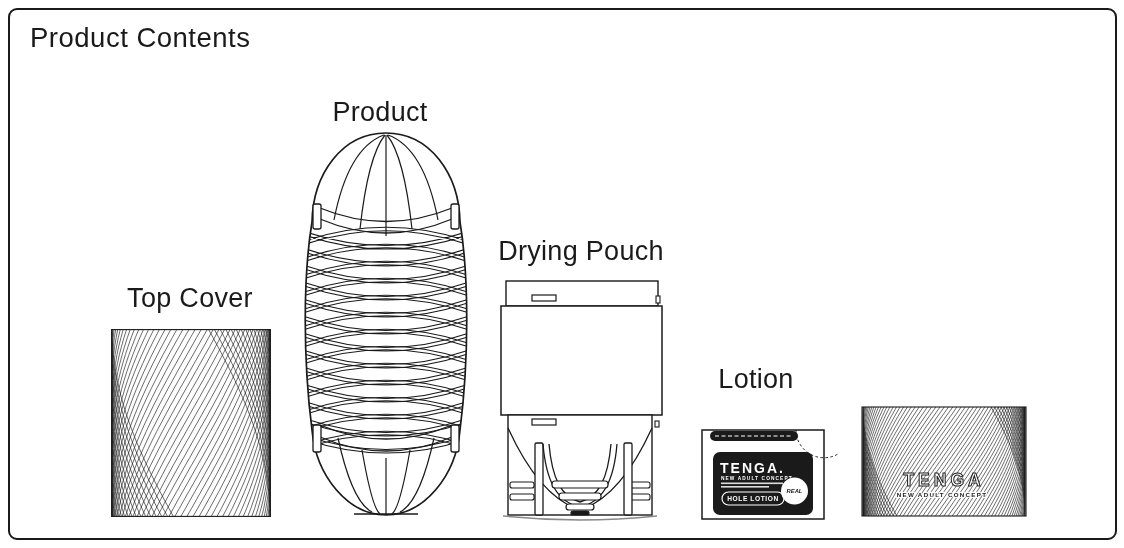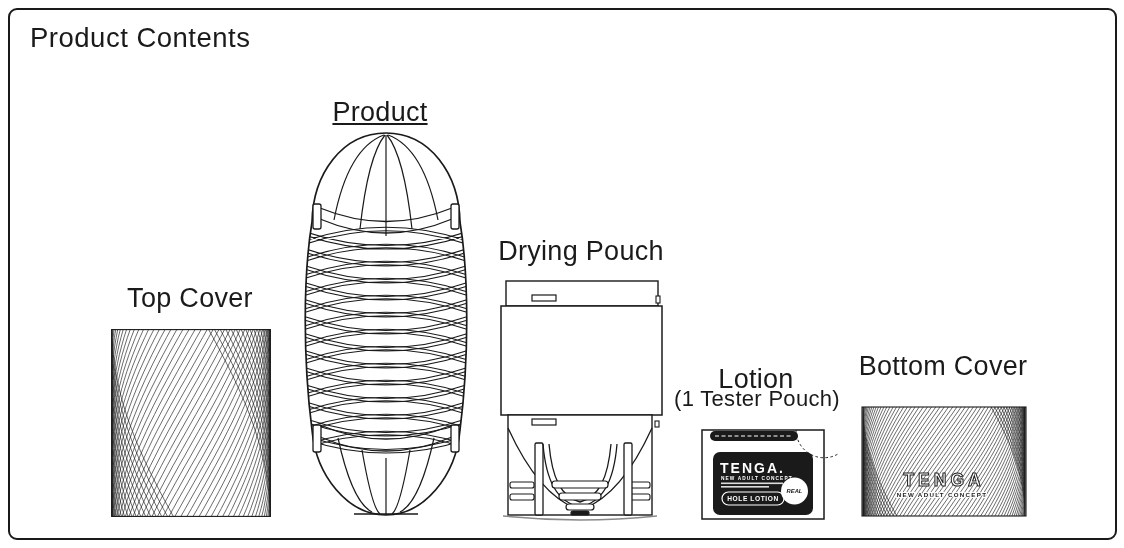--- a/index.html
+++ b/index.html
@@ -27,25 +27,23 @@
 </head>
 <body>
 
 <div class="canvas">
 
   <div class="frame"></div>
 
   <div class="title">Product Contents</div>
 
   <div class="lbl" style="left:190px; top:283px;text-align:right;">Top Cover</div>
-  <div class="lbl" style="left:380px; top:97px;text-decoration:underline;">Product</div>
+  <div class="lbl" style="left:380px; top:97px;">Product</div>
   <div class="lbl" style="left:581px; top:236px;">Drying Pouch</div>
   <div class="lbl" style="left:756px; top:364px;">Lotion</div>
-  <div class="lbl sublbl" style="left:757px; top:386px;">(1 Tester Pouch)</div>
-  <div class="lbl" style="left:943px; top:351px;">Bottom Cover</div>
 
   <svg class="draw" style="left:111px; top:329px;" width="160" height="188" viewBox="0 0 160 188">
     <defs>
         <clipPath id="clip-tc">
           <rect x="0" y="0" width="160" height="188"></rect>
         </clipPath>
       </defs>
     <g clip-path="url(#clip-tc)">
       <g id="swirl-top-cover">
           <path d="M1.0,0.0L1.1,8.5L1.6,17.1L2.3,25.6L3.4,34.2L4.7,42.7L6.3,51.3L8.2,59.8L10.3,68.4L12.7,76.9L15.4,85.5L18.3,94.0L21.5,102.5L24.8,111.1L28.4,119.6L32.2,128.2L36.1,136.7L40.2,145.3L44.5,153.8L48.9,162.4L53.4,170.9L58.0,179.5L62.7,188.0M1.2,0.0L1.0,8.5L1.1,17.1L1.4,25.6L2.1,34.2L3.1,42.7L4.3,51.3L5.8,59.8L7.7,68.4L9.7,76.9L12.1,85.5L14.7,94.0L17.5,102.5L20.6,111.1L23.9,119.6L27.4,128.2L31.2,136.7L35.1,145.3L39.1,153.8L43.4,162.4L47.7,170.9L52.2,179.5L56.8,188.0M1.9,0.0L1.3,8.5L1.0,17.1L1.0,25.6L1.3,34.2L1.9,42.7L2.8,51.3L4.0,59.8L5.4,68.4L7.2,76.9L9.2,85.5L11.4,94.0L14.0,102.5L16.8,111.1L19.8,119.6L23.0,128.2L26.5,136.7L30.2,145.3L34.0,153.8L38.1,162.4L42.2,170.9L46.6,179.5L51.0,188.0M3.1,0.0L2.2,8.5L1.5,17.1L1.1,25.6L1.0,34.2L1.2,42.7L1.7,51.3L2.5,59.8L3.6,68.4L5.0,76.9L6.7,85.5L8.6,94.0L10.8,102.5L13.3,111.1L16.0,119.6L19.0,128.2L22.2,136.7L25.6,145.3L29.2,153.8L33.0,162.4L37.0,170.9L41.1,179.5L45.4,188.0M4.8,0.0L3.4,8.5L2.4,17.1L1.6,25.6L1.2,34.2L1.0,42.7L1.1,51.3L1.6,59.8L2.3,68.4L3.3,76.9L4.6,85.5L6.2,94.0L8.1,102.5L10.2,111.1L12.6,119.6L15.3,128.2L18.2,136.7L21.3,145.3L24.7,153.8L28.2,162.4L32.0,170.9L35.9,179.5L40.0,188.0M6.8,0.0L5.2,8.5L3.7,17.1L2.6,25.6L1.8,34.2L1.3,42.7L1.0,51.3L1.1,59.8L1.4,68.4L2.1,76.9L3.0,85.5L4.2,94.0L5.8,102.5L7.6,111.1L9.6,119.6L12.0,128.2L14.6,136.7L17.4,145.3L20.5,153.8L23.8,162.4L27.3,170.9L31.0,179.5L34.9,188.0M9.4,0.0L7.3,8.5L5.6,17.1L4.1,25.6L2.9,34.2L2.0,42.7L1.4,51.3L1.0,59.8L1.0,68.4L1.3,76.9L1.9,85.5L2.7,94.0L3.9,102.5L5.3,111.1L7.1,119.6L9.1,128.2L11.3,136.7L13.9,145.3L16.6,153.8L19.6,162.4L22.9,170.9L26.3,179.5L30.0,188.0M12.3,0.0L10.0,8.5L7.8,17.1L6.0,25.6L4.5,34.2L3.2,42.7L2.2,51.3L1.5,59.8L1.1,68.4L1.0,76.9L1.2,85.5L1.7,94.0L2.5,102.5L3.6,111.1L4.9,119.6L6.6,128.2L8.5,136.7L10.7,145.3L13.2,153.8L15.9,162.4L18.8,170.9L22.0,179.5L25.4,188.0M15.7,0.0L13.0,8.5L10.6,17.1L8.4,25.6L6.5,34.2L4.8,42.7L3.5,51.3L2.4,59.8L1.7,68.4L1.2,76.9L1.0,85.5L1.1,94.0L1.5,102.5L2.3,111.1L3.3,119.6L4.6,128.2L6.1,136.7L8.0,145.3L10.1,153.8L12.5,162.4L15.1,170.9L18.0,179.5L21.2,188.0M19.4,0.0L16.4,8.5L13.7,17.1L11.2,25.6L8.9,34.2L6.9,42.7L5.2,51.3L3.8,59.8L2.7,68.4L1.8,76.9L1.3,85.5L1.0,94.0L1.1,102.5L1.4,111.1L2.0,119.6L3.0,128.2L4.2,136.7L5.7,145.3L7.5,153.8L9.5,162.4L11.9,170.9L14.4,179.5L17.3,188.0M23.5,0.0L20.2,8.5L17.2,17.1L14.4,25.6L11.8,34.2L9.5,42.7L7.4,51.3L5.7,59.8L4.2,68.4L2.9,76.9L2.0,85.5L1.4,94.0L1.1,102.5L1.0,111.1L1.3,119.6L1.8,128.2L2.7,136.7L3.8,145.3L5.3,153.8L7.0,162.4L9.0,170.9L11.2,179.5L13.7,188.0M28.0,0.0L24.4,8.5L21.1,17.1L18.0,25.6L15.1,34.2L12.4,42.7L10.1,51.3L7.9,59.8L6.1,68.4L4.5,76.9L3.2,85.5L2.2,94.0L1.5,102.5L1.1,111.1L1.0,119.6L1.2,128.2L1.7,136.7L2.4,145.3L3.5,153.8L4.9,162.4L6.5,170.9L8.4,179.5L10.6,188.0M32.7,0.0L28.9,8.5L25.3,17.1L21.9,25.6L18.8,34.2L15.8,42.7L13.1,51.3L10.7,59.8L8.5,68.4L6.5,76.9L4.9,85.5L3.5,94.0L2.5,102.5L1.7,111.1L1.2,119.6L1.0,128.2L1.1,136.7L1.5,145.3L2.2,153.8L3.2,162.4L4.5,170.9L6.0,179.5L7.9,188.0M37.8,0.0L33.8,8.5L29.9,17.1L26.3,25.6L22.8,34.2L19.6,42.7L16.6,51.3L13.8,59.8L11.3,68.4L9.0,76.9L7.0,85.5L5.3,94.0L3.9,102.5L2.7,111.1L1.9,119.6L1.3,128.2L1.0,136.7L1.1,145.3L1.4,153.8L2.0,162.4L2.9,170.9L4.1,179.5L5.6,188.0M43.1,0.0L38.8,8.5L34.8,17.1L30.9,25.6L27.2,34.2L23.7,42.7L20.4,51.3L17.3,59.8L14.5,68.4L11.9,76.9L9.6,85.5L7.5,94.0L5.7,102.5L4.2,111.1L3.0,119.6L2.1,128.2L1.4,136.7L1.1,145.3L1.0,153.8L1.3,162.4L1.8,170.9L2.6,179.5L3.8,188.0M48.6,0.0L44.2,8.5L39.9,17.1L35.8,25.6L31.9,34.2L28.1,42.7L24.6,51.3L21.2,59.8L18.1,68.4L15.2,76.9L12.6,85.5L10.2,94.0L8.0,102.5L6.2,111.1L4.6,119.6L3.3,128.2L2.3,136.7L1.6,145.3L1.1,153.8L1.0,162.4L1.2,170.9L1.6,179.5L2.4,188.0M54.3,0.0L49.7,8.5L45.3,17.1L41.0,25.6L36.9,34.2L32.9,42.7L29.1,51.3L25.5,59.8L22.1,68.4L18.9,76.9L16.0,85.5L13.2,94.0L10.8,102.5L8.6,111.1L6.6,119.6L5.0,128.2L3.6,136.7L2.5,145.3L1.7,153.8L1.2,162.4L1.0,170.9L1.1,179.5L1.5,188.0M60.1,0.0L55.5,8.5L50.9,17.1L46.5,25.6L42.1,34.2L38.0,42.7L33.9,51.3L30.1,59.8L26.4,68.4L23.0,76.9L19.7,85.5L16.7,94.0L13.9,102.5L11.4,111.1L9.1,119.6L7.1,128.2L5.4,136.7L3.9,145.3L2.8,153.8L1.9,162.4L1.3,170.9L1.0,179.5L1.0,188.0M66.1,0.0L61.4,8.5L56.7,17.1L52.1,25.6L47.6,34.2L43.3,42.7L39.0,51.3L35.0,59.8L31.1,68.4L27.4,76.9L23.9,85.5L20.6,94.0L17.5,102.5L14.6,111.1L12.0,119.6L9.7,128.2L7.6,136.7L5.8,145.3L4.3,153.8L3.0,162.4L2.1,170.9L1.4,179.5L1.1,188.0M72.2,0.0L67.4,8.5L62.6,17.1L57.9,25.6L53.3,34.2L48.8,42.7L44.4,51.3L40.1,59.8L36.0,68.4L32.1,76.9L28.3,85.5L24.8,94.0L21.4,102.5L18.3,111.1L15.4,119.6L12.7,128.2L10.3,136.7L8.1,145.3L6.3,153.8L4.7,162.4L3.3,170.9L2.3,179.5L1.6,188.0M78.3,0.0L73.4,8.5L68.6,17.1L63.8,25.6L59.1,34.2L54.5,42.7L50.0,51.3L45.5,59.8L41.2,68.4L37.1,76.9L33.1,85.5L29.3,94.0L25.7,102.5L22.3,111.1L19.1,119.6L16.1,128.2L13.4,136.7L10.9,145.3L8.7,153.8L6.7,162.4L5.0,170.9L3.7,179.5L2.6,188.0M84.4,0.0L79.5,8.5L74.7,17.1L69.9,25.6L65.1,34.2L60.4,42.7L55.7,51.3L51.1,59.8L46.7,68.4L42.3,76.9L38.2,85.5L34.1,94.0L30.3,102.5L26.6,111.1L23.1,119.6L19.9,128.2L16.8,136.7L14.1,145.3L11.5,153.8L9.2,162.4L7.2,170.9L5.5,179.5L4.0,188.0M90.5,0.0L85.6,8.5L80.8,17.1L76.0,25.6L71.1,34.2L66.3,42.7L61.6,51.3L56.9,59.8L52.3,68.4L47.8,76.9L43.5,85.5L39.2,94.0L35.2,102.5L31.3,111.1L27.5,119.6L24.0,128.2L20.7,136.7L17.6,145.3L14.8,153.8L12.2,162.4L9.8,170.9L7.7,179.5L5.9,188.0M96.5,0.0L91.7,8.5L86.9,17.1L82.1,25.6L77.2,34.2L72.4,42.7L67.6,51.3L62.8,59.8L58.1,68.4L53.5,76.9L49.0,85.5L44.6,94.0L40.3,102.5L36.2,111.1L32.3,119.6L28.5,128.2L24.9,136.7L21.6,145.3L18.4,153.8L15.5,162.4L12.8,170.9L10.4,179.5L8.2,188.0M102.4,0.0L97.7,8.5L93.0,17.1L88.2,25.6L83.3,34.2L78.5,42.7L73.7,51.3L68.8,59.8L64.1,68.4L59.3,76.9L54.7,85.5L50.2,94.0L45.7,102.5L41.4,111.1L37.3,119.6L33.3,128.2L29.5,136.7L25.8,145.3L22.4,153.8L19.2,162.4L16.2,170.9L13.5,179.5L11.0,188.0M108.2,0.0L103.6,8.5L99.0,17.1L94.2,25.6L89.4,34.2L84.6,42.7L79.8,51.3L74.9,59.8L70.1,68.4L65.3,76.9L60.6,85.5L55.9,94.0L51.3,102.5L46.9,111.1L42.6,119.6L38.4,128.2L34.3,136.7L30.5,145.3L26.8,153.8L23.3,162.4L20.0,170.9L17.0,179.5L14.2,188.0M113.8,0.0L109.4,8.5L104.8,17.1L100.2,25.6L95.5,34.2L90.7,42.7L85.9,51.3L81.0,59.8L76.2,68.4L71.4,76.9L66.6,85.5L61.8,94.0L57.1,102.5L52.5,111.1L48.0,119.6L43.7,128.2L39.4,136.7L35.4,145.3L31.4,153.8L27.7,162.4L24.2,170.9L20.9,179.5L17.8,188.0M119.3,0.0L115.0,8.5L110.6,17.1L106.0,25.6L101.4,34.2L96.7,42.7L92.0,51.3L87.1,59.8L82.3,68.4L77.5,76.9L72.6,85.5L67.8,94.0L63.0,102.5L58.3,111.1L53.7,119.6L49.2,128.2L44.8,136.7L40.5,145.3L36.4,153.8L32.5,162.4L28.7,170.9L25.1,179.5L21.7,188.0M124.4,0.0L120.4,8.5L116.1,17.1L111.7,25.6L107.2,34.2L102.6,42.7L98.0,51.3L93.2,59.8L88.4,68.4L83.6,76.9L78.7,85.5L73.9,94.0L69.1,102.5L64.3,111.1L59.6,119.6L54.9,128.2L50.4,136.7L45.9,145.3L41.6,153.8L37.5,162.4L33.5,170.9L29.6,179.5L26.0,188.0M129.4,0.0L125.5,8.5L121.4,17.1L117.2,25.6L112.9,34.2L108.4,42.7L103.9,51.3L99.2,59.8L94.5,68.4L89.7,76.9L84.8,85.5L80.0,94.0L75.2,102.5L70.3,111.1L65.5,119.6L60.8,128.2L56.1,136.7L51.6,145.3L47.1,153.8L42.8,162.4L38.6,170.9L34.5,179.5L30.6,188.0M134.0,0.0L130.4,8.5L126.5,17.1L122.5,25.6L118.4,34.2L114.1,42.7L109.6,51.3L105.1,59.8L100.4,68.4L95.7,76.9L90.9,85.5L86.1,94.0L81.3,102.5L76.4,111.1L71.6,119.6L66.8,128.2L62.0,136.7L57.4,145.3L52.8,153.8L48.3,162.4L43.9,170.9L39.6,179.5L35.6,188.0M138.3,0.0L134.9,8.5L131.3,17.1L127.5,25.6L123.6,34.2L119.5,42.7L115.2,51.3L110.8,59.8L106.3,68.4L101.7,76.9L97.0,85.5L92.2,94.0L87.4,102.5L82.5,111.1L77.7,119.6L72.9,128.2L68.0,136.7L63.3,145.3L58.6,153.8L54.0,162.4L49.4,170.9L45.0,179.5L40.7,188.0M142.2,0.0L139.1,8.5L135.8,17.1L132.3,25.6L128.6,34.2L124.6,42.7L120.6,51.3L116.3,59.8L112.0,68.4L107.5,76.9L102.9,85.5L98.2,94.0L93.4,102.5L88.6,111.1L83.8,119.6L79.0,128.2L74.1,136.7L69.3,145.3L64.5,153.8L59.8,162.4L55.2,170.9L50.6,179.5L46.2,188.0M145.8,0.0L143.0,8.5L140.0,17.1L136.7,25.6L133.2,34.2L129.5,42.7L125.7,51.3L121.6,59.8L117.4,68.4L113.1,76.9L108.7,85.5L104.1,94.0L99.4,102.5L94.7,111.1L89.9,119.6L85.1,128.2L80.2,136.7L75.4,145.3L70.6,153.8L65.8,162.4L61.0,170.9L56.4,179.5L51.8,188.0M149.0,0.0L146.5,8.5L143.8,17.1L140.8,25.6L137.6,34.2L134.2,42.7L130.5,51.3L126.7,59.8L122.7,68.4L118.6,76.9L114.3,85.5L109.8,94.0L105.3,102.5L100.7,111.1L95.9,119.6L91.2,128.2L86.3,136.7L81.5,145.3L76.7,153.8L71.8,162.4L67.0,170.9L62.3,179.5L57.6,188.0M151.8,0.0L149.6,8.5L147.2,17.1L144.5,25.6L141.6,34.2L138.4,42.7L135.1,51.3L131.5,59.8L127.7,68.4L123.8,76.9L119.7,85.5L115.4,94.0L111.0,102.5L106.5,111.1L101.9,119.6L97.2,128.2L92.4,136.7L87.6,145.3L82.8,153.8L77.9,162.4L73.1,170.9L68.3,179.5L63.5,188.0M154.1,0.0L152.3,8.5L150.2,17.1L147.8,25.6L145.2,34.2L142.4,42.7L139.3,51.3L136.0,59.8L132.5,68.4L128.7,76.9L124.8,85.5L120.8,94.0L116.5,102.5L112.2,111.1L107.7,119.6L103.1,128.2L98.4,136.7L93.7,145.3L88.9,153.8L84.0,162.4L79.2,170.9L74.4,179.5L69.5,188.0M156.0,0.0L154.5,8.5L152.8,17.1L150.8,25.6L148.5,34.2L145.9,42.7L143.2,51.3L140.1,59.8L136.9,68.4L133.4,76.9L129.7,85.5L125.9,94.0L121.8,102.5L117.7,111.1L113.3,119.6L108.9,128.2L104.3,136.7L99.6,145.3L94.9,153.8L90.1,162.4L85.3,170.9L80.5,179.5L75.6,188.0M157.4,0.0L156.3,8.5L155.0,17.1L153.3,25.6L151.3,34.2L149.1,42.7L146.6,51.3L143.9,59.8L140.9,68.4L137.7,76.9L134.3,85.5L130.7,94.0L126.9,102.5L122.9,111.1L118.8,119.6L114.5,128.2L110.0,136.7L105.5,145.3L100.9,153.8L96.2,162.4L91.4,170.9L86.6,179.5L81.7,188.0M158.4,0.0L157.7,8.5L156.7,17.1L155.3,25.6L153.7,34.2L151.9,42.7L149.7,51.3L147.3,59.8L144.6,68.4L141.7,76.9L138.6,85.5L135.2,94.0L131.7,102.5L127.9,111.1L124.0,119.6L119.9,128.2L115.6,136.7L111.2,145.3L106.7,153.8L102.1,162.4L97.4,170.9L92.6,179.5L87.8,188.0M158.9,0.0L158.6,8.5L157.9,17.1L157.0,25.6L155.7,34.2L154.2,42.7L152.4,51.3L150.3,59.8L148.0,68.4L145.4,76.9L142.5,85.5L139.4,94.0L136.1,102.5L132.6,111.1L128.9,119.6L125.0,128.2L121.0,136.7L116.7,145.3L112.4,153.8L107.9,162.4L103.3,170.9L98.6,179.5L93.9,188.0M159.0,0.0L159.0,8.5L158.7,17.1L158.1,25.6L157.2,34.2L156.1,42.7L154.6,51.3L152.9,59.8L150.9,68.4L148.6,76.9L146.1,85.5L143.3,94.0L140.3,102.5L137.0,111.1L133.6,119.6L129.9,128.2L126.1,136.7L122.0,145.3L117.9,153.8L113.5,162.4L109.1,170.9L104.5,179.5L99.9,188.0M158.5,0.0L158.9,8.5L159.0,17.1L158.8,25.6L158.3,34.2L157.5,42.7L156.4,51.3L155.0,59.8L153.4,68.4L151.4,76.9L149.2,85.5L146.8,94.0L144.0,102.5L141.1,111.1L137.9,119.6L134.5,128.2L130.9,136.7L127.1,145.3L123.1,153.8L119.0,162.4L114.7,170.9L110.3,179.5L105.7,188.0M157.6,0.0L158.4,8.5L158.8,17.1L159.0,25.6L158.9,34.2L158.4,42.7L157.7,51.3L156.7,59.8L155.4,68.4L153.8,76.9L152.0,85.5L149.8,94.0L147.4,102.5L144.8,111.1L141.9,119.6L138.8,128.2L135.4,136.7L131.9,145.3L128.1,153.8L124.2,162.4L120.1,170.9L115.8,179.5L111.4,188.0M156.2,0.0L157.4,8.5L158.2,17.1L158.7,25.6L159.0,34.2L158.9,42.7L158.6,51.3L157.9,59.8L157.0,68.4L155.8,76.9L154.3,85.5L152.5,94.0L150.4,102.5L148.1,111.1L145.5,119.6L142.7,128.2L139.6,136.7L136.3,145.3L132.8,153.8L129.1,162.4L125.2,170.9L121.2,179.5L116.9,188.0M154.4,0.0L155.9,8.5L157.1,17.1L158.0,25.6L158.6,34.2L158.9,42.7L159.0,51.3L158.7,59.8L158.1,68.4L157.3,76.9L156.1,85.5L154.7,94.0L153.0,102.5L151.0,111.1L148.7,119.6L146.2,128.2L143.4,136.7L140.4,145.3L137.2,153.8L133.7,162.4L130.1,170.9L126.2,179.5L122.2,188.0M152.1,0.0L154.0,8.5L155.5,17.1L156.8,25.6L157.8,34.2L158.5,42.7L158.9,51.3L159.0,59.8L158.8,68.4L158.3,76.9L157.5,85.5L156.5,94.0L155.1,102.5L153.5,111.1L151.5,119.6L149.3,128.2L146.9,136.7L144.2,145.3L141.2,153.8L138.1,162.4L134.7,170.9L131.1,179.5L127.3,188.0M149.4,0.0L151.6,8.5L153.5,17.1L155.1,25.6L156.5,34.2L157.6,42.7L158.3,51.3L158.8,59.8L159.0,68.4L158.9,76.9L158.5,85.5L157.8,94.0L156.8,102.5L155.5,111.1L153.9,119.6L152.1,128.2L149.9,136.7L147.6,145.3L144.9,153.8L142.0,162.4L138.9,170.9L135.6,179.5L132.0,188.0M146.3,0.0L148.8,8.5L151.0,17.1L153.0,25.6L154.7,34.2L156.2,42.7L157.3,51.3L158.2,59.8L158.7,68.4L159.0,76.9L158.9,85.5L158.6,94.0L158.0,102.5L157.1,111.1L155.8,119.6L154.3,128.2L152.6,136.7L150.5,145.3L148.2,153.8L145.6,162.4L142.8,170.9L139.8,179.5L136.5,188.0M142.7,0.0L145.6,8.5L148.1,17.1L150.5,25.6L152.5,34.2L154.3,42.7L155.8,51.3L157.0,59.8L158.0,68.4L158.6,76.9L158.9,85.5L159.0,94.0L158.7,102.5L158.2,111.1L157.3,119.6L156.2,128.2L154.8,136.7L153.1,145.3L151.1,153.8L148.8,162.4L146.3,170.9L143.6,179.5L140.6,188.0M138.8,0.0L142.0,8.5L144.9,17.1L147.5,25.6L149.9,34.2L152.0,42.7L153.9,51.3L155.4,59.8L156.7,68.4L157.7,76.9L158.5,85.5L158.9,94.0L159.0,102.5L158.8,111.1L158.3,119.6L157.6,128.2L156.5,136.7L155.2,145.3L153.5,153.8L151.6,162.4L149.4,170.9L147.0,179.5L144.3,188.0M134.6,0.0L138.0,8.5L141.2,17.1L144.1,25.6L146.8,34.2L149.3,42.7L151.5,51.3L153.4,59.8L155.1,68.4L156.4,76.9L157.5,85.5L158.3,94.0L158.8,102.5L159.0,111.1L158.9,119.6L158.5,128.2L157.8,136.7L156.8,145.3L155.5,153.8L154.0,162.4L152.2,170.9L150.0,179.5L147.7,188.0M130.0,0.0L133.7,8.5L137.1,17.1L140.4,25.6L143.4,34.2L146.1,42.7L148.7,51.3L150.9,59.8L152.9,68.4L154.7,76.9L156.1,85.5L157.3,94.0L158.1,102.5L158.7,111.1L159.0,119.6L159.0,128.2L158.6,136.7L158.0,145.3L157.1,153.8L155.9,162.4L154.4,170.9L152.7,179.5L150.6,188.0M125.1,0.0L129.0,8.5L132.7,17.1L136.2,25.6L139.5,34.2L142.6,42.7L145.4,51.3L148.0,59.8L150.4,68.4L152.4,76.9L154.2,85.5L155.8,94.0L157.0,102.5L157.9,111.1L158.6,119.6L158.9,128.2L159.0,136.7L158.7,145.3L158.2,153.8L157.4,162.4L156.3,170.9L154.8,179.5L153.2,188.0M120.0,0.0L124.1,8.5L128.0,17.1L131.8,25.6L135.3,34.2L138.7,42.7L141.8,51.3L144.7,59.8L147.4,68.4L149.8,76.9L151.9,85.5L153.8,94.0L155.4,102.5L156.7,111.1L157.7,119.6L158.4,128.2L158.9,136.7L159.0,145.3L158.8,153.8L158.4,162.4L157.6,170.9L156.6,179.5L155.2,188.0M114.6,0.0L118.9,8.5L123.0,17.1L127.0,25.6L130.8,34.2L134.4,42.7L137.8,51.3L141.0,59.8L144.0,68.4L146.7,76.9L149.2,85.5L151.4,94.0L153.3,102.5L155.0,111.1L156.4,119.6L157.5,128.2L158.3,136.7L158.8,145.3L159.0,153.8L158.9,162.4L158.5,170.9L157.8,179.5L156.9,188.0M109.0,0.0L113.4,8.5L117.8,17.1L121.9,25.6L126.0,34.2L129.8,42.7L133.5,51.3L137.0,59.8L140.2,68.4L143.2,76.9L146.0,85.5L148.6,94.0L150.8,102.5L152.8,111.1L154.6,119.6L156.0,128.2L157.2,136.7L158.1,145.3L158.7,153.8L159.0,162.4L159.0,170.9L158.7,179.5L158.1,188.0M103.2,0.0L107.8,8.5L112.3,17.1L116.6,25.6L120.9,34.2L124.9,42.7L128.8,51.3L132.6,59.8L136.1,68.4L139.4,76.9L142.5,85.5L145.3,94.0L147.9,102.5L150.3,111.1L152.3,119.6L154.2,128.2L155.7,136.7L156.9,145.3L157.9,153.8L158.6,162.4L158.9,170.9L159.0,179.5L158.8,188.0M97.3,0.0L102.0,8.5L106.6,17.1L111.1,25.6L115.5,34.2L119.8,42.7L123.9,51.3L127.8,59.8L131.6,68.4L135.2,76.9L138.5,85.5L141.7,94.0L144.6,102.5L147.3,111.1L149.7,119.6L151.8,128.2L153.7,136.7L155.3,145.3L156.6,153.8L157.7,162.4L158.4,170.9L158.9,179.5L159.0,188.0" fill="none" stroke="currentColor" stroke-width="0.65"></path>

